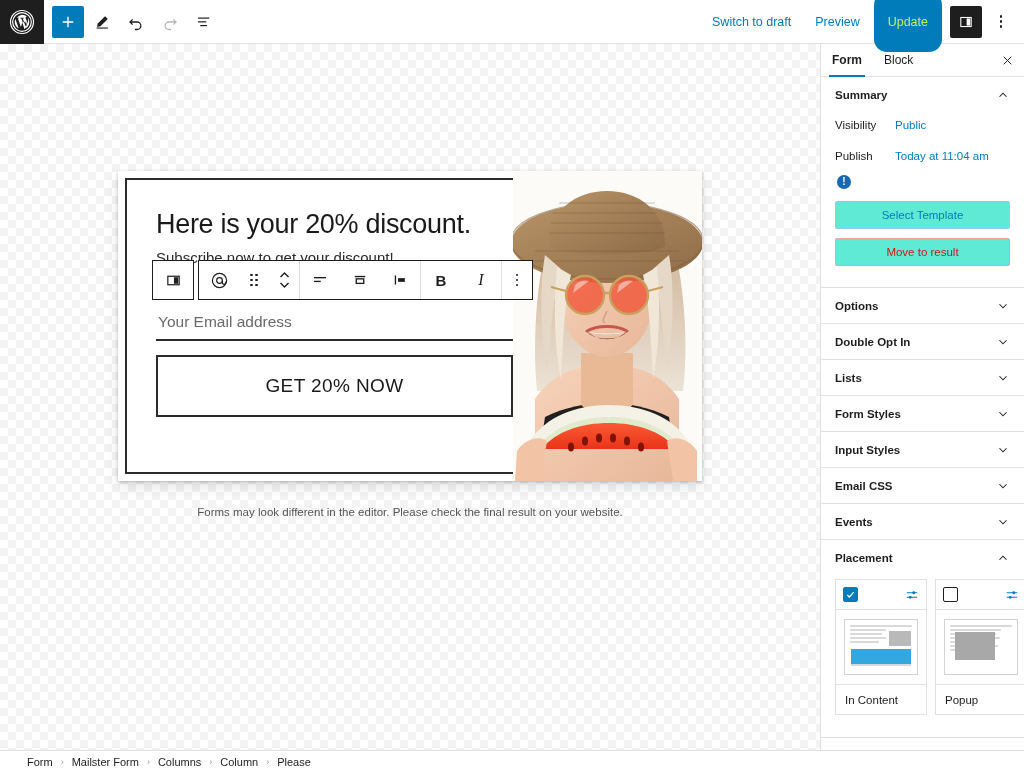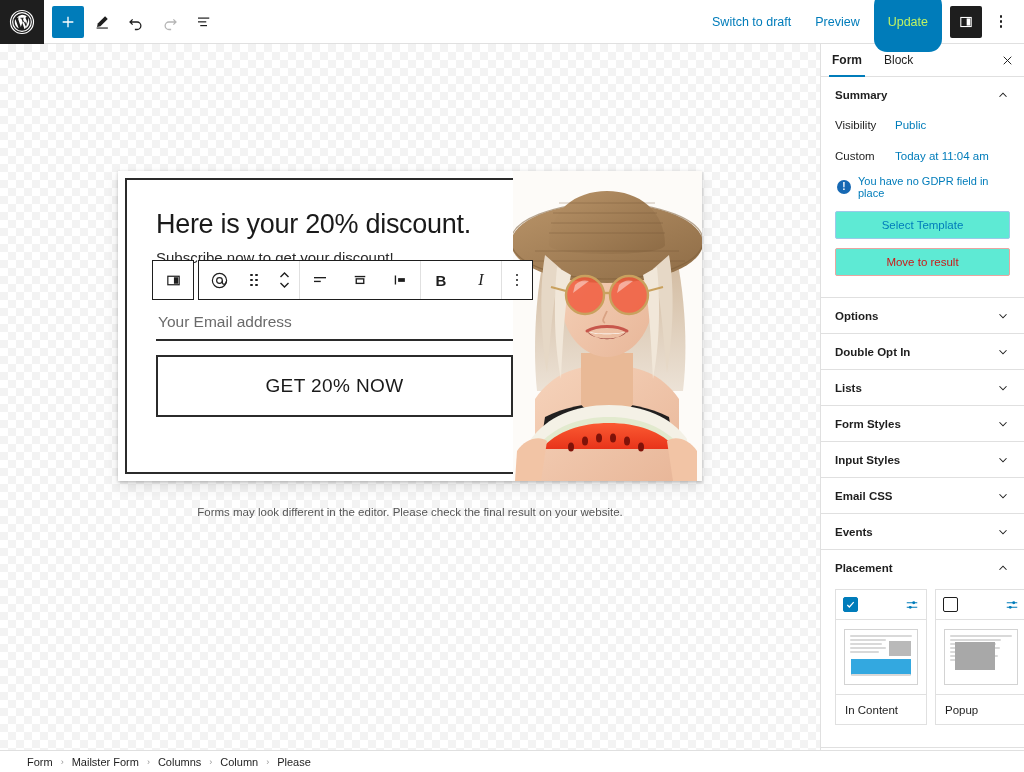--- a/index.html
+++ b/index.html
@@ -502,26 +502,25 @@
                   <path d="M6 15l6-6 6 6" fill="none" stroke="currentColor" stroke-width="1.8"></path>
                 </svg>
             </span>
           </button>
           <div class="panel-body">
             <div class="sum-row">
               <span class="sum-label">Visibility</span>
               <button class="sum-value">Public</button>
             </div>
             <div class="sum-row">
-              <span class="sum-label">Custom</span>
+              <span class="sum-label">Publish</span>
               <button class="sum-value">Today at 11:04 am</button>
             </div>
             <div class="gdpr-note">
               <span class="info-dot">!</span>
-              <span>You have no GDPR field in place</span>
             </div>
             <button class="btn-outline">Select Template</button>
             <button class="btn-outline danger">Move to result</button>
           </div>
         </div>
 
         <div class="panel">
           <button class="panel-head">
             <span>Options</span>
             <span class="chev">

